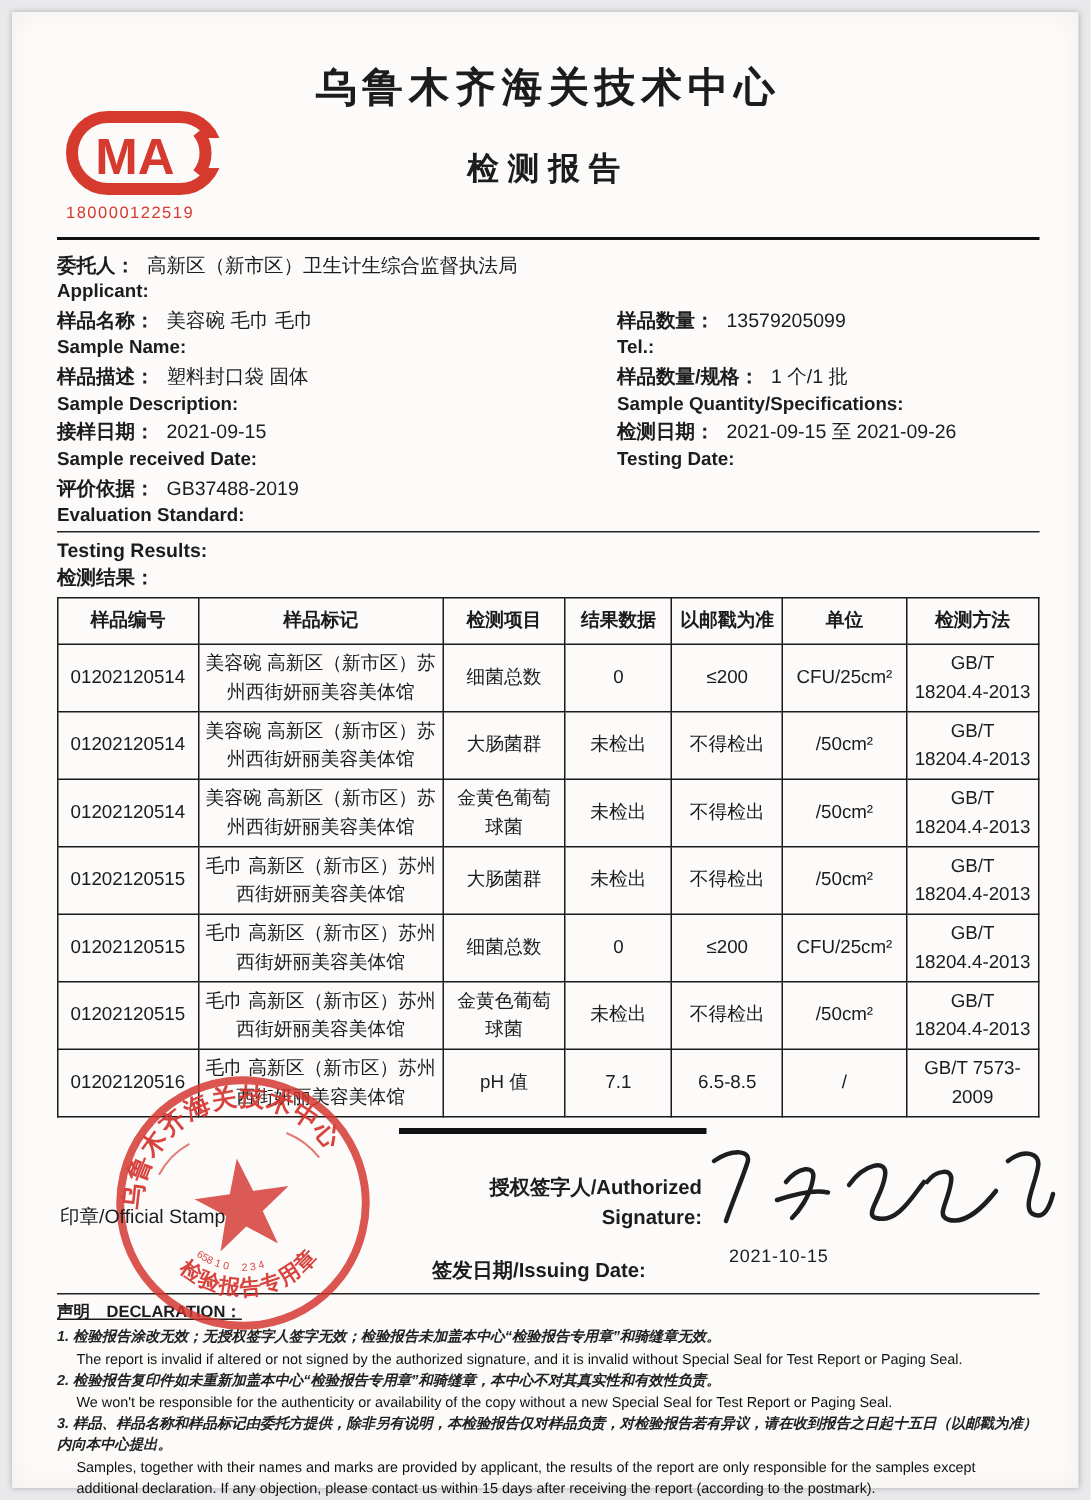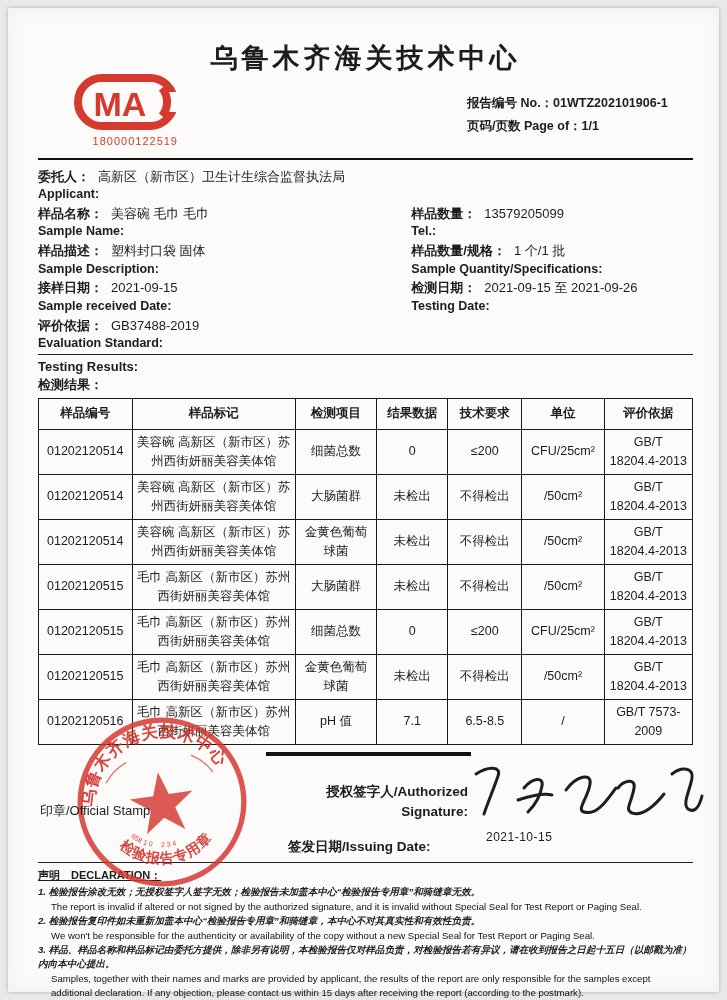--- a/index.html
+++ b/index.html
@@ -12,21 +12,21 @@
   .paper {
     position:relative;
     width:711px; height:984px; margin:8px auto 0 auto;
     background:#fcfbf9;
     box-shadow:0 0 4px rgba(0,0,0,.25), inset 0 0 18px rgba(120,120,130,.08);
     box-sizing:border-box;
     padding:28px 26px 0 30px;
   }
   
   .header { position:relative; height:118px; }
-  .cma { position:absolute; left:20px; top:34px; width:120px; text-align:right; }
+  .cma { position:absolute; left:6px; top:34px; width:120px; text-align:left; }
   .cma-number { color:#d63a2f; font-size:11px; letter-spacing:1px; margin-top:1px; font-weight:normal; }
   .org-title { text-align:center; font-size:27px; font-weight:bold; letter-spacing:4px; margin:4px 0 0 0; }
   .report-title { position:absolute; left:0; right:0; top:58px; text-align:center; font-size:21px; font-weight:bold; letter-spacing:6px; }
   .head-meta { position:absolute; right:4px; top:52px; width:222px; font-size:12.5px; font-weight:bold; line-height:1.85; }
   .rule-thick { border:none; border-top:2.6px solid #111; margin:0; }
   .rule-thin  { border:none; border-top:1.4px solid #222; margin:0; }
   
   .info { font-size:13px; line-height:1.15; margin-top:7px; }
   .info-grid { display:grid; grid-template-columns:57% 43%; }
   .f { margin-bottom:1px; }
@@ -68,24 +68,21 @@
     <div class="cma">
       <svg width="104" height="56" viewBox="0 0 104 56">
         <rect x="4" y="4" width="96" height="48" rx="24" ry="24" fill="none" stroke="#d63a2f" stroke-width="8"></rect>
         <rect x="88" y="18" width="16" height="20" fill="#fcfbf9"></rect>
         <path d="M88 14 a22 22 0 0 1 0 28" fill="none" stroke="#d63a2f" stroke-width="8"></path>
         <text x="46" y="42" text-anchor="middle" font-family="Liberation Sans, sans-serif" font-size="34" font-weight="bold" fill="#d63a2f">MA</text>
       </svg>
       <div class="cma-number">180000122519</div>
     </div>
     <div class="org-title">乌鲁木齐海关技术中心</div>
-    <div class="head-meta">
-      <div><span>报告编号 No.：</span><span>01WTZ202101906-1</span></div>
-      <div><span>页码/页数 Page of：</span><span>1/1</span></div>
-    </div>
+    <div class="report-title">检测报告</div>
   </div>
 
   <hr class="rule-thick">
 
   <div class="info">
     <div class="f">
       <div class="zh-line"><span class="zh-label">委托人：</span><span class="val">高新区（新市区）卫生计生综合监督执法局</span></div>
       <div class="en-line">Applicant:</div>
     </div>
     <div class="info-grid">
@@ -136,23 +133,23 @@
       <col style="width:11.3%">
         <col style="width:12.6%">
         <col style="width:13.5%">
     </colgroup>
     <thead>
       <tr>
         <th>样品编号</th>
         <th>样品标记</th>
         <th>检测项目</th>
         <th>结果数据</th>
-        <th>技术要求</th>
+        <th>以邮戳为准</th>
         <th>单位</th>
-        <th>评价依据</th>
+        <th>检测方法</th>
       </tr>
     </thead>
     <tbody>
       <tr>
         <td>01202120514</td>
         <td class="mark">美容碗 高新区（新市区）苏州西街妍丽美容美体馆</td>
         <td>细菌总数</td>
         <td>0</td>
         <td>≤200</td>
         <td>CFU/25cm²</td>

